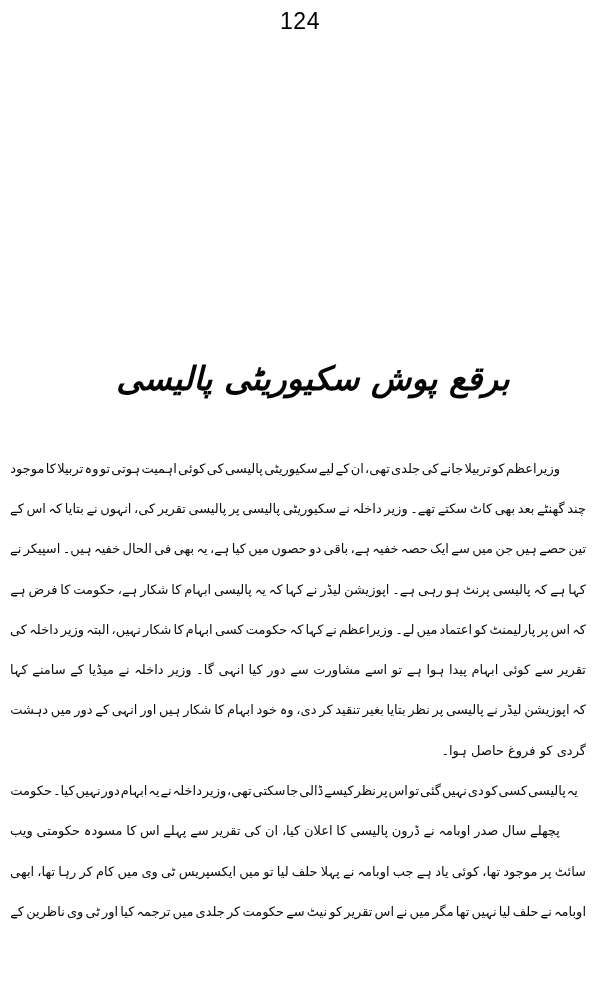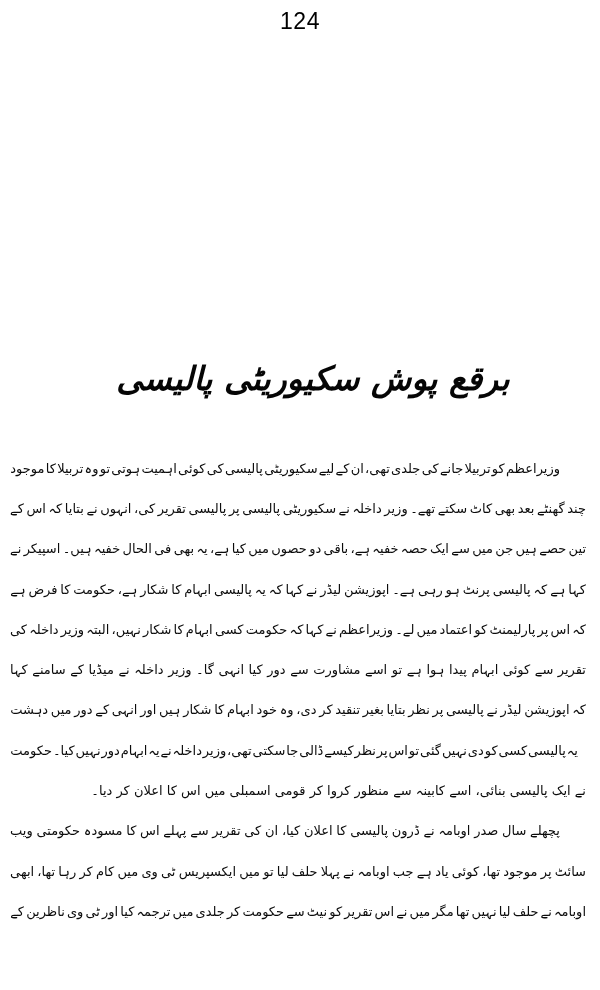--- a/index.html
+++ b/index.html
@@ -238,20 +238,21 @@
         <span>کا</span>
         <span>شکار</span>
         <span>ہیں</span>
         <span>اور</span>
         <span>انہی</span>
         <span>کے</span>
         <span>دور</span>
         <span>میں</span>
         <span>دہشت</span>
       </div>
+      <div class="line">گردی کو فروغ حاصل ہوا۔</div>
       <div class="line just" style="padding-right: 8px;">
         <span>یہ</span>
         <span>پالیسی</span>
         <span>کسی</span>
         <span>کو</span>
         <span>دی</span>
         <span>نہیں</span>
         <span>گئی</span>
         <span>تو</span>
         <span>اس</span>
@@ -265,21 +266,20 @@
         <span>وزیر</span>
         <span>داخلہ</span>
         <span>نے</span>
         <span>یہ</span>
         <span>ابہام</span>
         <span>دور</span>
         <span>نہیں</span>
         <span>کیا۔</span>
         <span>حکومت</span>
       </div>
-      <div class="line">نے ایک پالیسی بنائی، اسے کابینہ سے منظور کروا کر قومی اسمبلی میں اس کا اعلان کر دیا۔</div>
       <div class="line just" style="padding-right: 26px;">
         <span>پچھلے</span>
         <span>سال</span>
         <span>صدر</span>
         <span>اوبامہ</span>
         <span>نے</span>
         <span>ڈرون</span>
         <span>پالیسی</span>
         <span>کا</span>
         <span>اعلان</span>

